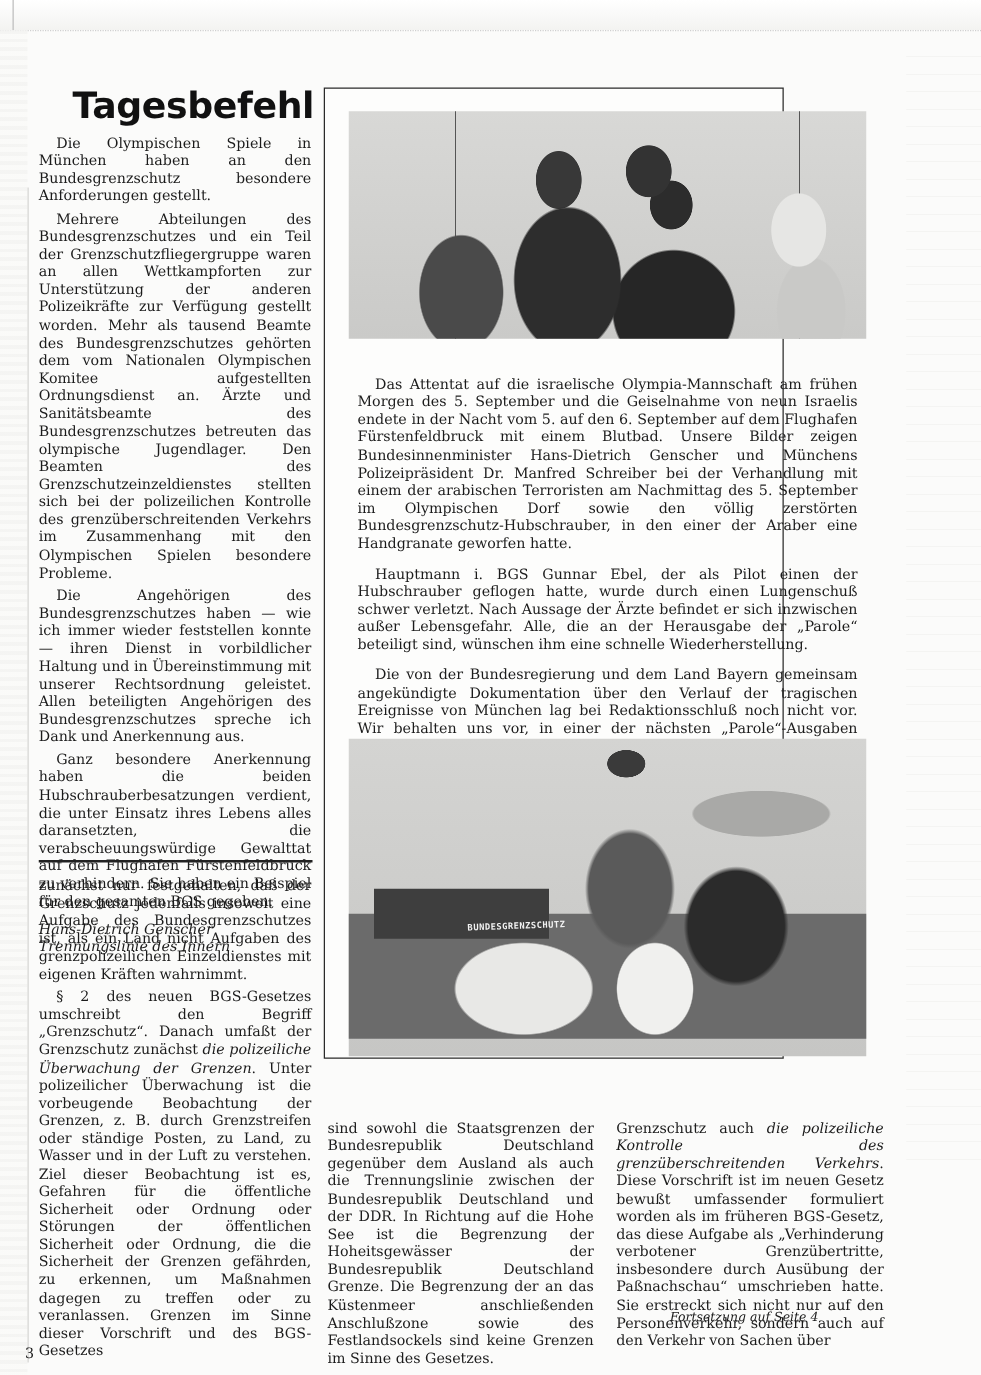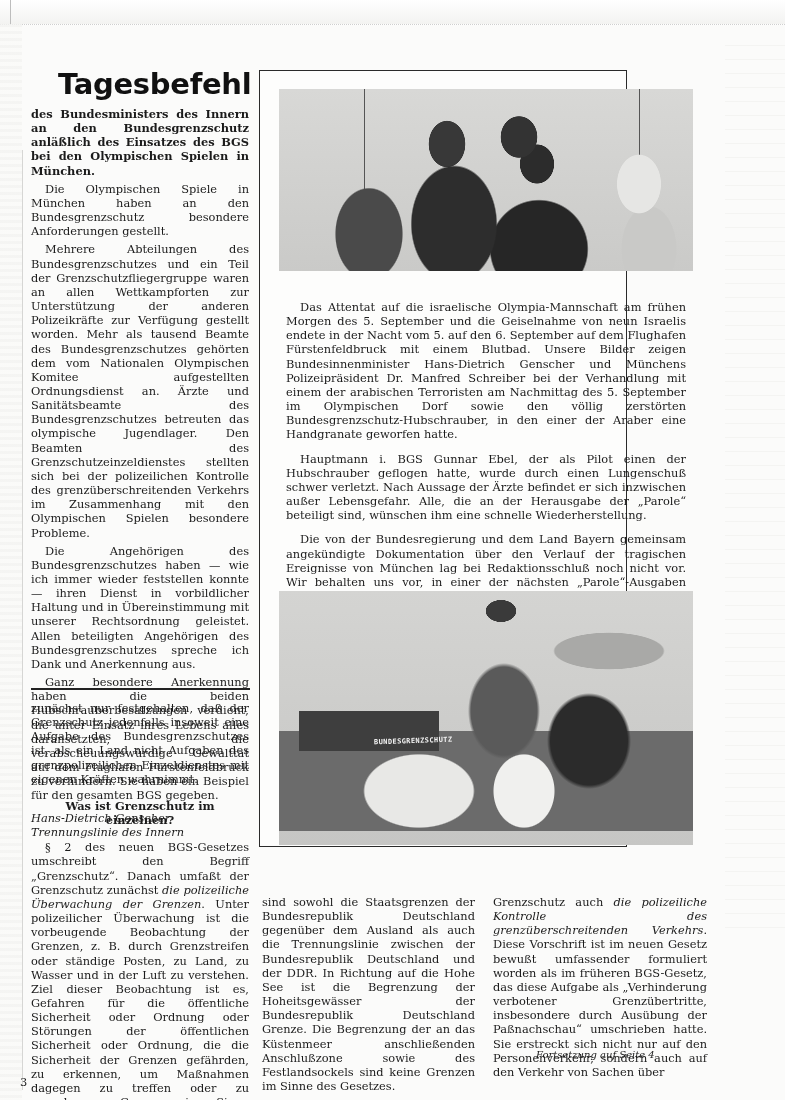--- a/index.html
+++ b/index.html
@@ -112,36 +112,34 @@
 
 <div class="scan-edge-top"></div>
 <div class="scan-edge-left"></div>
 <div class="scan-noise-left"></div>
 <div class="scan-noise-right"></div>
 <div class="col-left-rule"></div>
 
 <h1 class="headline" style="margin:3px">Tagesbefehl</h1>
 
 <div class="col left-col">
-  <p class="intro">des Bundesministers des Innern an den Bundesgrenzschutz anläßlich des Einsatzes des BGS bei den Olympischen Spielen in München.</p>
   <p>Die Olympischen Spiele in München haben an den Bundesgrenzschutz besondere Anforderungen gestellt.</p>
   <p>Mehrere Abteilungen des Bundesgrenzschutzes und ein Teil der Grenzschutzfliegergruppe waren an allen Wettkampforten zur Unterstützung der anderen Polizeikräfte zur Verfügung gestellt worden. Mehr als tausend Beamte des Bundesgrenzschutzes gehörten dem vom Nationalen Olympischen Komitee aufgestellten Ordnungsdienst an. Ärzte und Sanitätsbeamte des Bundesgrenzschutzes betreuten das olympische Jugendlager. Den Beamten des Grenzschutzeinzeldienstes stellten sich bei der polizeilichen Kontrolle des grenzüberschreitenden Verkehrs im Zusammenhang mit den Olympischen Spielen besondere Probleme.</p>
   <p>Die Angehörigen des Bundesgrenzschutzes haben — wie ich immer wieder feststellen konnte — ihren Dienst in vorbildlicher Haltung und in Übereinstimmung mit unserer Rechtsordnung geleistet. Allen beteiligten Angehörigen des Bundesgrenzschutzes spreche ich Dank und Anerkennung aus.</p>
   <p>Ganz besondere Anerkennung haben die beiden Hubschrauberbesatzungen verdient, die unter Einsatz ihres Lebens alles daransetzten, die verabscheuungswürdige Gewalttat auf dem Flughafen Fürstenfeldbruck zu verhindern. Sie haben ein Beispiel für den gesamten BGS gegeben.</p>
   <p class="signature">
     <span>Hans-Dietrich Genscher</span>
     <span>Trennungslinie des Innern</span>
   </p>
 </div>
 
 <div class="divider"></div>
 
 <div class="col left-col-2">
   <p class="noindent">zunächst nur festgehalten, daß der Grenzschutz jedenfalls insoweit eine Aufgabe des Bundesgrenzschutzes ist, als ein Land nicht Aufgaben des grenzpolizeilichen Einzeldienstes mit eigenen Kräften wahrnimmt.</p>
-  <p class="subhead">Was ist Grenzschutz im einzelnen?</p>
   <p><span>§ 2 des neuen BGS-Gesetzes umschreibt den Begriff „Grenzschutz“. Danach umfaßt der Grenzschutz zunächst </span><em>die polizeiliche Überwachung der Grenzen</em><span>. Unter polizeilicher Überwachung ist die vorbeugende Beobachtung der Grenzen, z. B. durch Grenzstreifen oder ständige Posten, zu Land, zu Wasser und in der Luft zu verstehen. Ziel dieser Beobachtung ist es, Gefahren für die öffentliche Sicherheit oder Ordnung oder Störungen der öffentlichen Sicherheit oder Ordnung, die die Sicherheit der Grenzen gefährden, zu erkennen, um Maßnahmen dagegen zu treffen oder zu veranlassen. Grenzen im Sinne dieser Vorschrift und des BGS-Gesetzes</span></p>
 </div>
 <div class="page-number">3</div>
 
 <div class="photo-box">
   <div class="photo photo-1" title="Genscher and Schreiber negotiating with a terrorist in the Olympic Village"></div>
   <div class="col caption">
     <p>Das Attentat auf die israelische Olympia-Mannschaft am frühen Morgen des 5. September und die Geiselnahme von neun Israelis endete in der Nacht vom 5. auf den 6. September auf dem Flughafen Fürstenfeldbruck mit einem Blutbad. Unsere Bilder zeigen Bundesinnenminister Hans-Dietrich Genscher und Münchens Polizeipräsident Dr. Manfred Schreiber bei der Verhandlung mit einem der arabischen Terroristen am Nachmittag des 5. September im Olympischen Dorf sowie den völlig zerstörten Bundesgrenzschutz-Hubschrauber, in den einer der Araber eine Handgranate geworfen hatte.</p>
     <p>Hauptmann i. BGS Gunnar Ebel, der als Pilot einen der Hubschrauber geflogen hatte, wurde durch einen Lungenschuß schwer verletzt. Nach Aussage der Ärzte befindet er sich inzwischen außer Lebensgefahr. Alle, die an der Herausgabe der „Parole“ beteiligt sind, wünschen ihm eine schnelle Wiederherstellung.</p>
     <p>Die von der Bundesregierung und dem Land Bayern gemeinsam angekündigte Dokumentation über den Verlauf der tragischen Ereignisse von München lag bei Redaktionsschluß noch nicht vor. Wir behalten uns vor, in einer der nächsten „Parole“-Ausgaben darüber zu berichten.</p>

